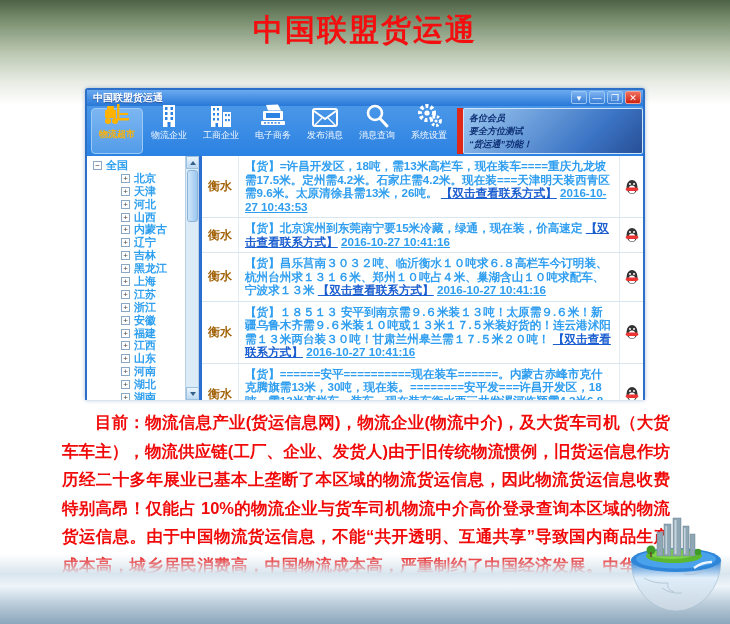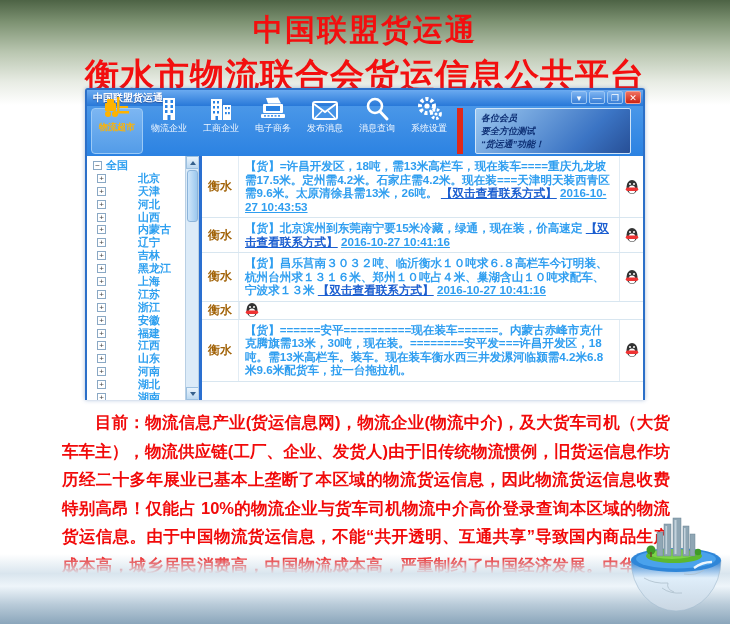--- a/index.html
+++ b/index.html
@@ -35,44 +35,44 @@
   .win-controls{ position:absolute; right:2px; top:1px; display:flex; gap:2px; }
   .wc{ width:16px; height:13px; font-size:9px; line-height:13px; text-align:center; color:#fff;
        background:linear-gradient(180deg,#7db4f2,#3a7fd6); border:1px solid #9cc6f4; border-radius:2px; cursor:default;}
   .wc-close{ background:linear-gradient(180deg,#f07060,#cc2211); border-color:#f4a092; }
 
   .toolbar{
     position:relative; height:50px;
     background:linear-gradient(180deg,#4a97e8,#2b82e2);
     display:flex; align-items:stretch; padding:2px 0 2px 4px;
   }
-  .tb-item{ width:52px; display:flex; flex-direction:column; align-items:center; justify-content:flex-end; padding-bottom:19px; cursor:pointer; }
+  .tb-item{ width:52px; display:flex; flex-direction:column; align-items:center; justify-content:flex-end; padding-bottom:12px; cursor:pointer; }
   .tb-item .ticon{ height:28px; display:flex; align-items:center; justify-content:center; }
   .tb-item .tlabel{ font-size:9px; color:#f2f8ff; white-space:nowrap; }
   .tb-item.active{ background:linear-gradient(180deg,#7cb6f2,#539ce8); border:1px solid #9ccaf6; border-radius:4px; }
   .tb-item.active .tlabel{ color:#ffb300; font-weight:bold; }
 
   .red-stripe{ width:6px; height:100%; background:#e02818; margin-left:2px; }
   .member-panel{
-    flex:1; margin:0 12px; border:1px solid #cfe4f8; border-radius:2px;
+    flex:1; margin:0 0; border:1px solid #cfe4f8; border-radius:2px;
     background:linear-gradient(135deg,#9cc8f0 0%,#3b74c4 70%,#274f96 100%);
     padding:3px 5px; display:flex; flex-direction:column; justify-content:space-around;
   }
   .member-panel .m-line{ font-size:9px; font-weight:bold; font-style:italic; color:#0d2f74; white-space:nowrap; }
 
   .main-area{ position:relative; height:244px; display:flex; background:#fff; overflow:hidden; }
 
   
   .tree-panel{ width:112px; border-right:1px solid #b8cfe4; position:relative; background:#fff; overflow:hidden; }
   .tree-list{ padding:3px 0 0 6px; }
   .tree-item{ display:flex; align-items:center; height:12.9px; cursor:pointer; }
   .tree-item .pm{ width:9px; height:9px; border:1px solid #8aa8c4; background:#fff; color:#444;
                   font-size:8px; line-height:7px; text-align:center; margin-right:4px; flex:none; }
   .tree-item .pm.minus::before{ content:"−"; } .tree-item .pm.plus::before{ content:"+"; }
-  .tree-item.child{ margin-left:4px;gap:28px; }
+  .tree-item.child{ margin-left:28px; }
   .tree-item .tlbl{ font-size:11px; font-weight:bold; color:#2fa0f0; white-space:nowrap; }
   .tree-scroll{ position:absolute; top:0; right:0; width:13px; height:100%;
                 background:#dcebf8; border-left:1px solid #b8cfe4; }
   .ts-btn{ width:13px; height:13px; background:linear-gradient(180deg,#eaf4fc,#bcd8f0); border:1px solid #9cc0e0;
            display:flex; align-items:center; justify-content:center; }
   .ts-btn.up::before{ content:""; border-left:3px solid transparent; border-right:3px solid transparent; border-bottom:4px solid #35608c; }
   .ts-btn.down{ position:absolute; bottom:0; }
   .ts-btn.down::before{ content:""; border-left:3px solid transparent; border-right:3px solid transparent; border-top:4px solid #35608c; }
   .ts-thumb{ position:absolute; top:14px; left:1px; width:11px; height:52px; border-radius:3px;
              background:linear-gradient(90deg,#cfe6fa,#9cc8ee); border:1px solid #8cb4da; }
@@ -99,21 +99,20 @@
   
   .globe{ position:absolute; right:2px; bottom:8px; width:104px; height:100px; }
 </style>
 </head>
 <body>
 
 <div class="page">
 
   <div class="titles">
     <div class="title1">中国联盟货运通</div>
-    <div class="title2">衡水市物流联合会货运信息公共平台</div>
   </div>
 
   <div class="app-window">
 
     <div class="titlebar">
       <span class="tb-title">中国联盟货运通</span>
       <div class="win-controls">
         <span class="wc">▾</span>
         <span class="wc">—</span>
         <span class="wc">❐</span>
@@ -375,20 +374,21 @@
                 <ellipse cx="7" cy="10.5" rx="3.4" ry="4" fill="#fff"></ellipse>
                 <rect x="0.8" y="8.6" width="12.4" height="3.4" rx="1.7" fill="#e33"></rect>
                 <circle cx="5" cy="5" r="1" fill="#fff"></circle>
                 <circle cx="9" cy="5" r="1" fill="#fff"></circle>
               </svg>
           </div>
         </div>
 
         <div class="f-row">
           <div class="region-cell">衡水</div>
+          <div class="msg-cell"><span>【货】１８５１３ 安平到南京需９.６米装１３吨！太原需９.６米！新疆乌鲁木齐需９.６米装１０吨或１３米１７.５米装好货的！连云港沭阳需１３米两台装３０吨！甘肃兰州皋兰需１７.５米２０吨！</span> <span class="contact">【双击查看联系方式】</span> <span class="time">2016-10-27 10:41:16</span></div>
           <div class="qq-cell">
             <svg width="14" height="16" viewBox="0 0 14 16">
                 <ellipse cx="7" cy="8" rx="5.5" ry="7" fill="#333"></ellipse>
                 <ellipse cx="7" cy="10.5" rx="3.4" ry="4" fill="#fff"></ellipse>
                 <rect x="0.8" y="8.6" width="12.4" height="3.4" rx="1.7" fill="#e33"></rect>
                 <circle cx="5" cy="5" r="1" fill="#fff"></circle>
                 <circle cx="9" cy="5" r="1" fill="#fff"></circle>
               </svg>
           </div>
         </div>

